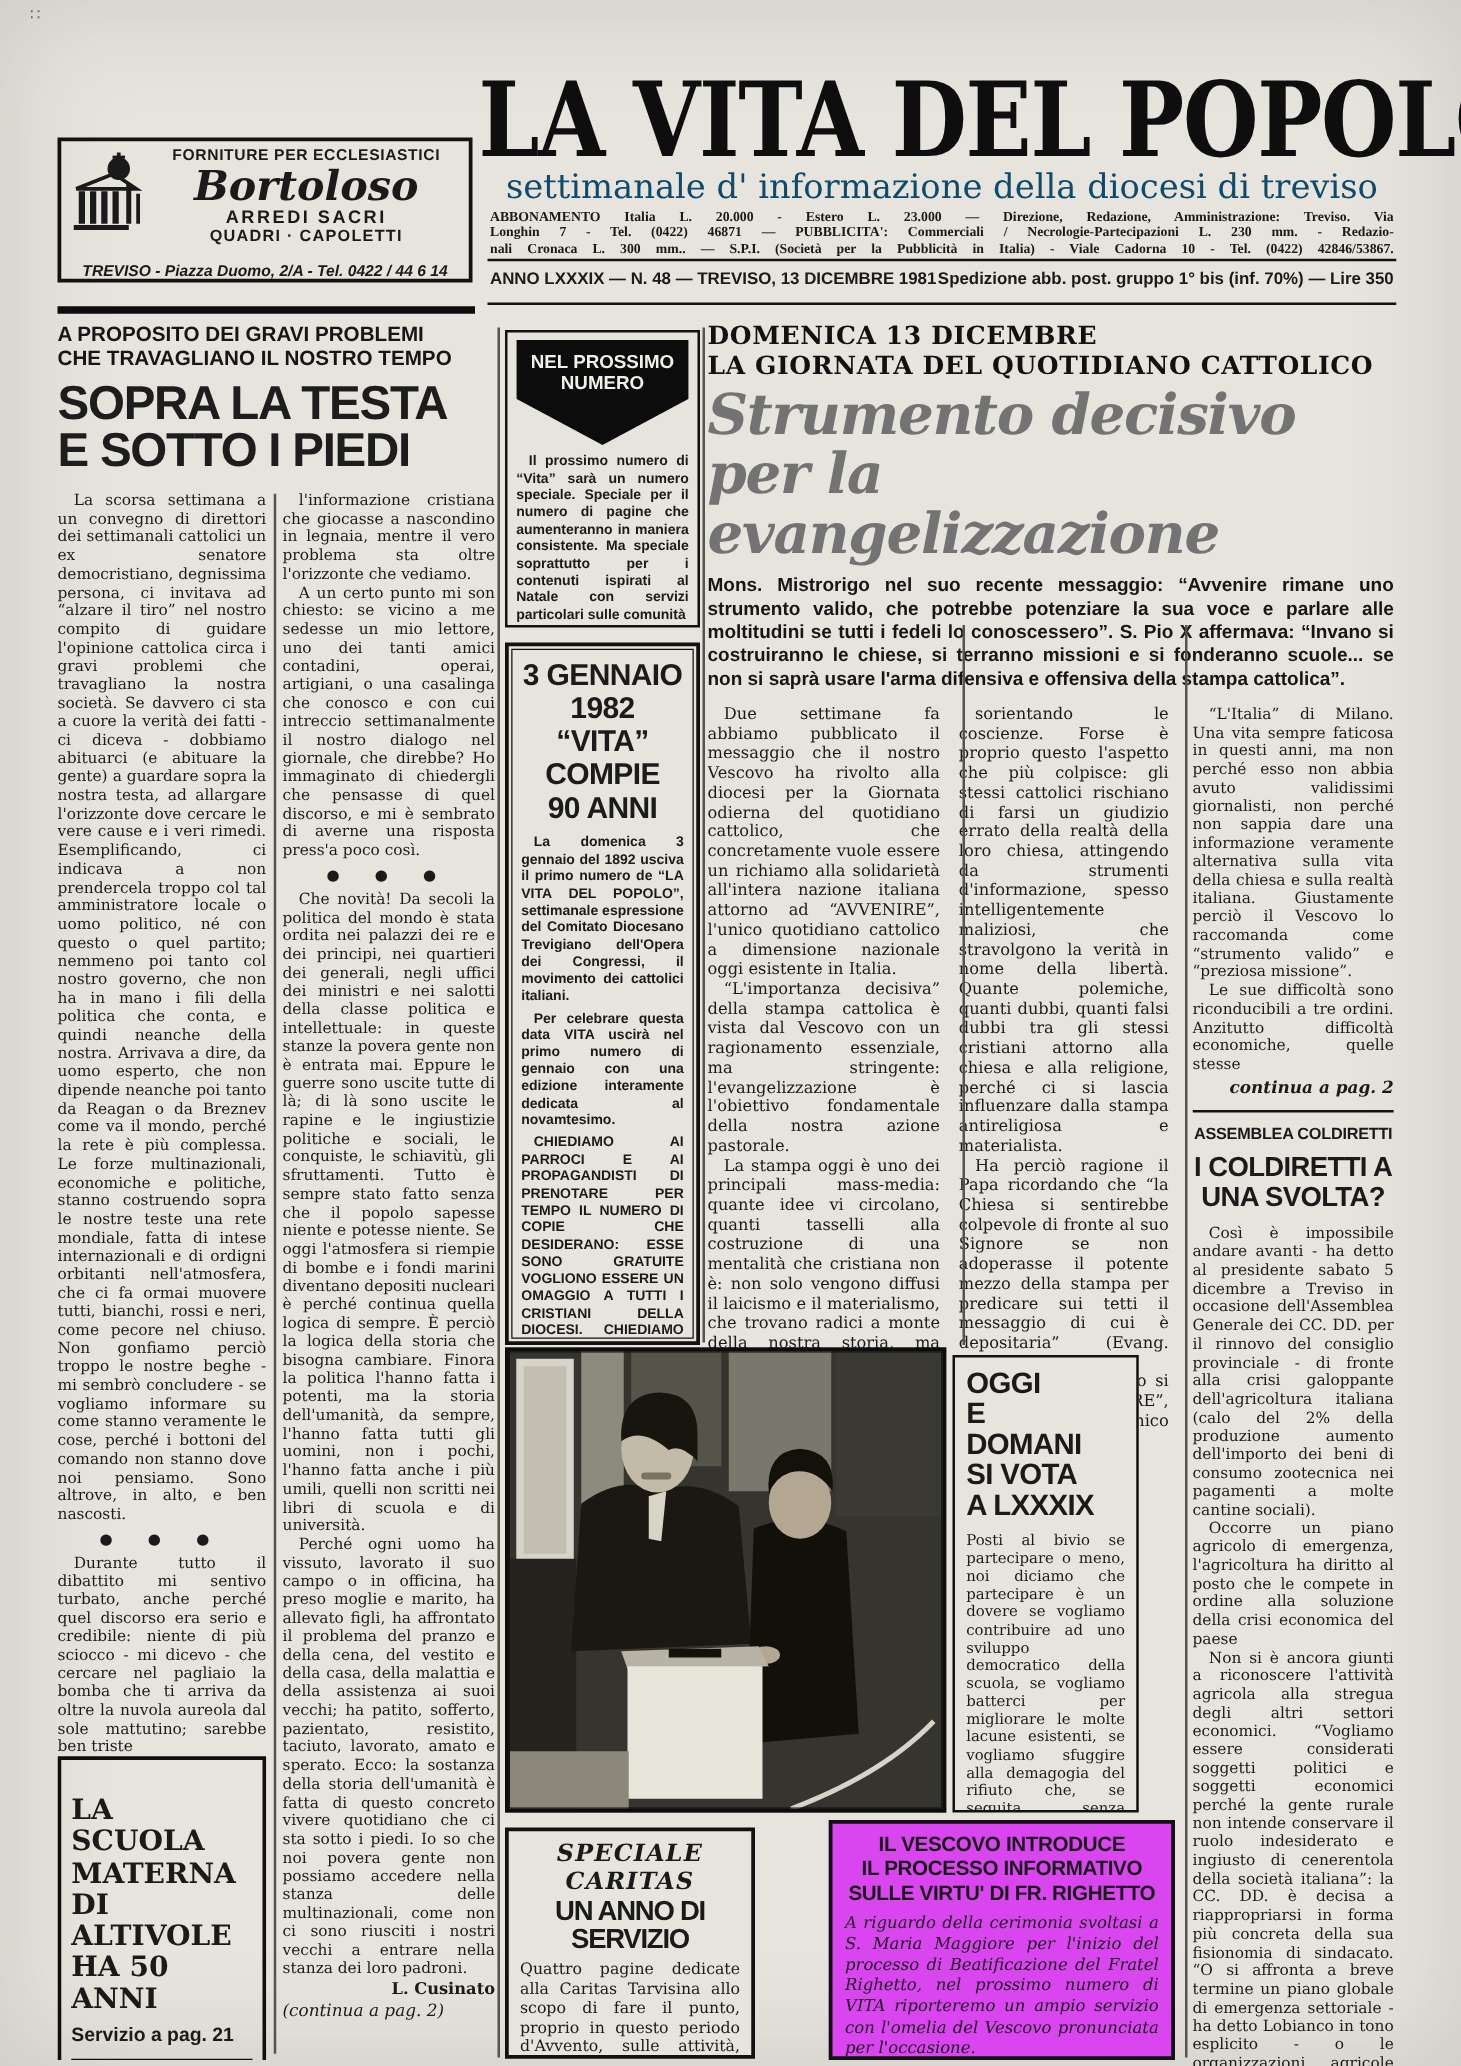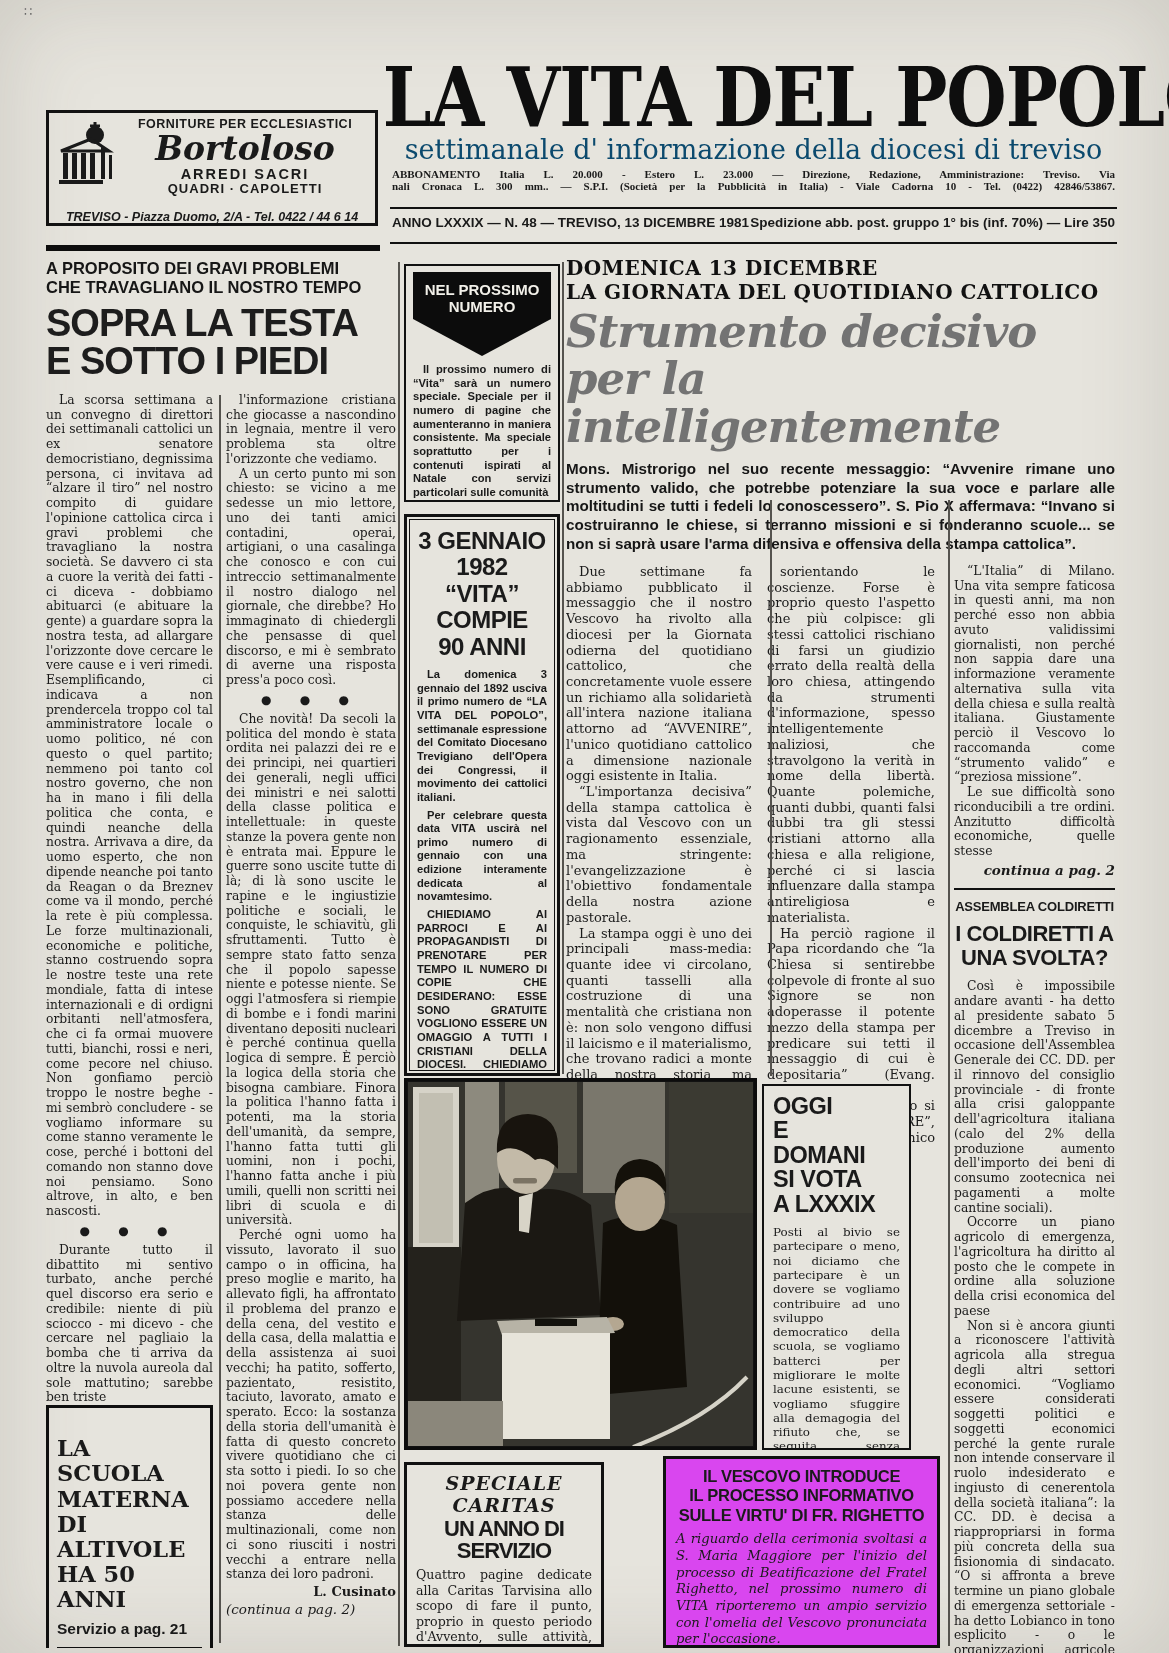--- a/index.html
+++ b/index.html
@@ -142,20 +142,21 @@
     </div>
     <div class="ad-addr">TREVISO - Piazza Duomo, 2/A - Tel. 0422 / 44 6 14</div>
   </div>
   <style>.ad-center > div:first-child{font-family:"Liberation Sans",sans-serif;font-weight:bold;font-size:12.5px;letter-spacing:0.5px;}</style>
 
   <div class="abs masthead">
     <div class="mh-title">LA VITA DEL POPOLO</div>
     <div class="mh-sub">settimanale d' informazione della diocesi di treviso</div>
     <div class="mh-info">
         <p class="info-line">ABBONAMENTO Italia L. 20.000 - Estero L. 23.000 — Direzione, Redazione, Amministrazione: Treviso. Via</p>
+        <p class="info-line">Longhin 7 - Tel. (0422) 46871 — PUBBLICITA': Commerciali / Necrologie-Partecipazioni L. 230 mm. - Redazio-</p>
         <p class="info-line">nali Cronaca L. 300 mm.. — S.P.I. (Società per la Pubblicità in Italia) - Viale Cadorna 10 - Tel. (0422) 42846/53867.</p>
       </div>
     <div class="mh-rule"></div>
     <div class="mh-date">
       <span>ANNO LXXXIX — N. 48 — TREVISO, 13 DICEMBRE 1981</span>
       <span>Spedizione abb. post. gruppo 1° bis (inf. 70%) — Lire 350</span>
     </div>
   </div>
   <div class="abs rule2"></div>
   <div class="abs leftbar"></div>
@@ -227,21 +228,21 @@
     </div>
   </aside>
 
   <section class="abs main-article">
     <div class="ma-kicker">
       <div>DOMENICA 13 DICEMBRE</div>
       <div>LA GIORNATA DEL QUOTIDIANO CATTOLICO</div>
     </div>
     <h1 class="ma-head" style="margin:4px 0 0;">
       <div>Strumento decisivo</div>
-      <div>per la intelligentemente</div>
+      <div>per la evangelizzazione</div>
     </h1>
     <div class="ma-lead">Mons. Mistrorigo nel suo recente messaggio: “Avvenire rimane uno strumento valido, che potrebbe potenziare la sua voce e parlare alle moltitudini se tutti i fedeli lo conoscessero”. S. Pio X affermava: “Invano si costruiranno le chiese, si terranno missioni e si fonderanno scuole... se non si saprà usare l'arma difensiva e offensiva della stampa cattolica”.</div>
     <div class="ma-cols">
       <div class="mcolA">
           <p class="para">Due settimane fa abbiamo pubblicato il messaggio che il nostro Vescovo ha rivolto alla diocesi per la Giornata odierna del quotidiano cattolico, che concretamente vuole essere un richiamo alla solidarietà all'intera nazione italiana attorno ad “AVVENIRE”, l'unico quotidiano cattolico a dimensione nazionale oggi esistente in Italia.</p>
           <p class="para">“L'importanza decisiva” della stampa cattolica è vista dal Vescovo con un ragionamento essenziale, ma stringente: l'evangelizzazione è l'obiettivo fondamentale della nostra azione pastorale.</p>
           <p class="para">La stampa oggi è uno dei principali mass-media: quante idee vi circolano, quanti tasselli alla costruzione di una mentalità che cristiana non è: non solo vengono diffusi il laicismo e il materialismo, che trovano radici a monte della nostra storia, ma anche - scrive il Vescovo - il silenzio sugli avvenimenti della Chiesa, oppure la presentazione ironica e irriguardosa, deformando il significato e di-</p>
         </div>
       <div class="mcolB">
           <p class="para">sorientando le coscienze. Forse è proprio questo l'aspetto che più colpisce: gli stessi cattolici rischiano di farsi un giudizio errato della realtà della loro chiesa, attingendo da strumenti d'informazione, spesso intelligentemente maliziosi, che stravolgono la verità in nome della libertà. Quante polemiche, quanti dubbi, quanti falsi dubbi tra gli stessi cristiani attorno alla chiesa e alla religione, perché ci si lascia influenzare dalla stampa antireligiosa e materialista.</p>

